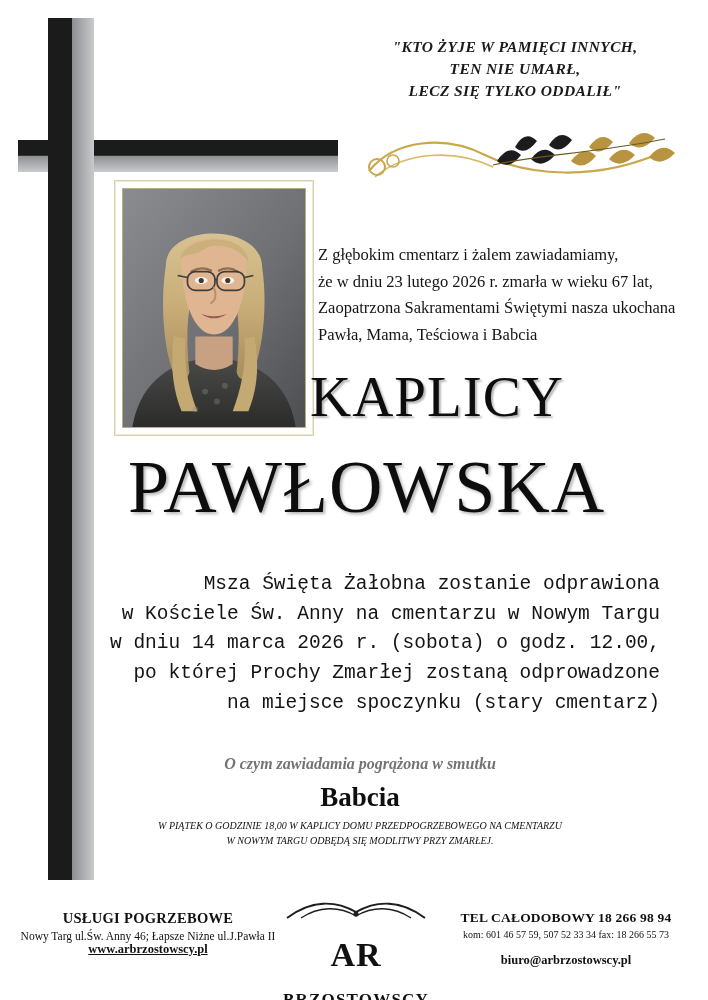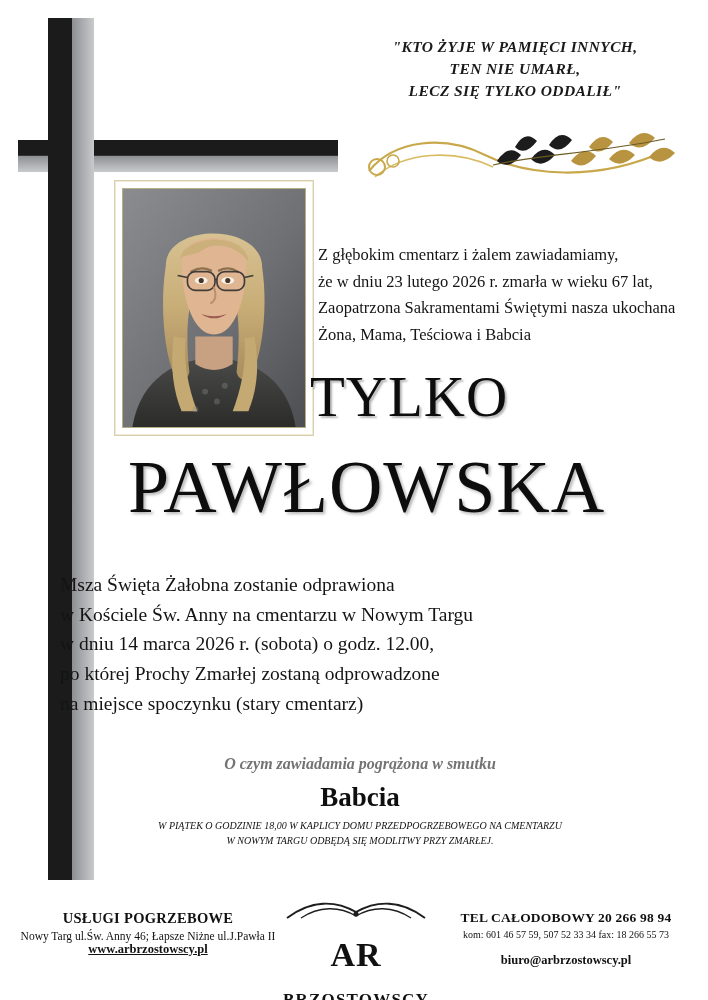--- a/index.html
+++ b/index.html
@@ -135,24 +135,25 @@
     color: #0d0d0d;
     text-shadow: 2px 2px 3px rgba(120,120,120,.55);
   }
 
   
   .ceremony {
     position: absolute;
     left: 60px;
     top: 570px;
     width: 600px;
-    text-align: left;
+    text-align: right;
     font-size: 19.5px;
     line-height: 1.52;
     color: #141414;
+    font-family: Liberation Mono, monospace;
   }
 
   
   .notifier {
     position: absolute;
     left: 60px;
     top: 755px;
     width: 600px;
     text-align: center;
     font-style: italic;
@@ -351,24 +352,24 @@
           <circle cx="104" cy="200" r="3"></circle>
       </g>
     </svg>
   </div>
 </div>
 
 <div class="intro">
   <div>Z głębokim cmentarz i żalem zawiadamiamy,</div>
   <div>że w dniu 23 lutego 2026 r. zmarła w wieku 67 lat,</div>
   <div>Zaopatrzona Sakramentami Świętymi nasza ukochana</div>
-  <div>Żona, Mama, Teściowa i Babcia</div>
-</div>
-
-<div class="name-first">TYLKO</div>
+  <div>Pawła, Mama, Teściowa i Babcia</div>
+</div>
+
+<div class="name-first">KAPLICY</div>
 <div class="name-last">PAWŁOWSKA</div>
 
 <div class="ceremony">
   <div>Msza Święta Żałobna zostanie odprawiona</div>
   <div>w Kościele Św. Anny na cmentarzu w Nowym Targu</div>
   <div>w dniu 14 marca 2026 r. (sobota) o godz. 12.00,</div>
   <div>po której Prochy Zmarłej zostaną odprowadzone</div>
   <div>na miejsce spoczynku (stary cmentarz)</div>
 </div>
 
@@ -389,16 +390,16 @@
   <svg class="logo-orn" width="150" height="26" viewBox="0 0 150 26">
     <path d="M6 20 C 30 2, 54 2, 75 14 C 96 2, 120 2, 144 20" stroke="#1e1e1e" stroke-width="2" fill="none"></path>
     <path d="M20 20 C 38 8, 58 8, 75 18 C 92 8, 112 8, 130 20" stroke="#1e1e1e" stroke-width="1.3" fill="none"></path>
     <circle cx="75" cy="16" r="2.6" fill="#1e1e1e"></circle>
   </svg>
   <div class="logo-ar">AR</div>
   <div class="logo-name">BRZOSTOWSCY</div>
 </div>
 
 <div class="footer-right">
-  <div class="f-tel">TEL CAŁODOBOWY 20 266 98 94</div>
+  <div class="f-tel">TEL CAŁODOBOWY 18 266 98 94</div>
   <div class="f-sub">kom: 601 46 57 59, 507 52 33 34 fax: 18 266 55 73</div>
   <div class="f-mail">biuro@arbrzostowscy.pl</div>
 </div>
 
 </body></html>

